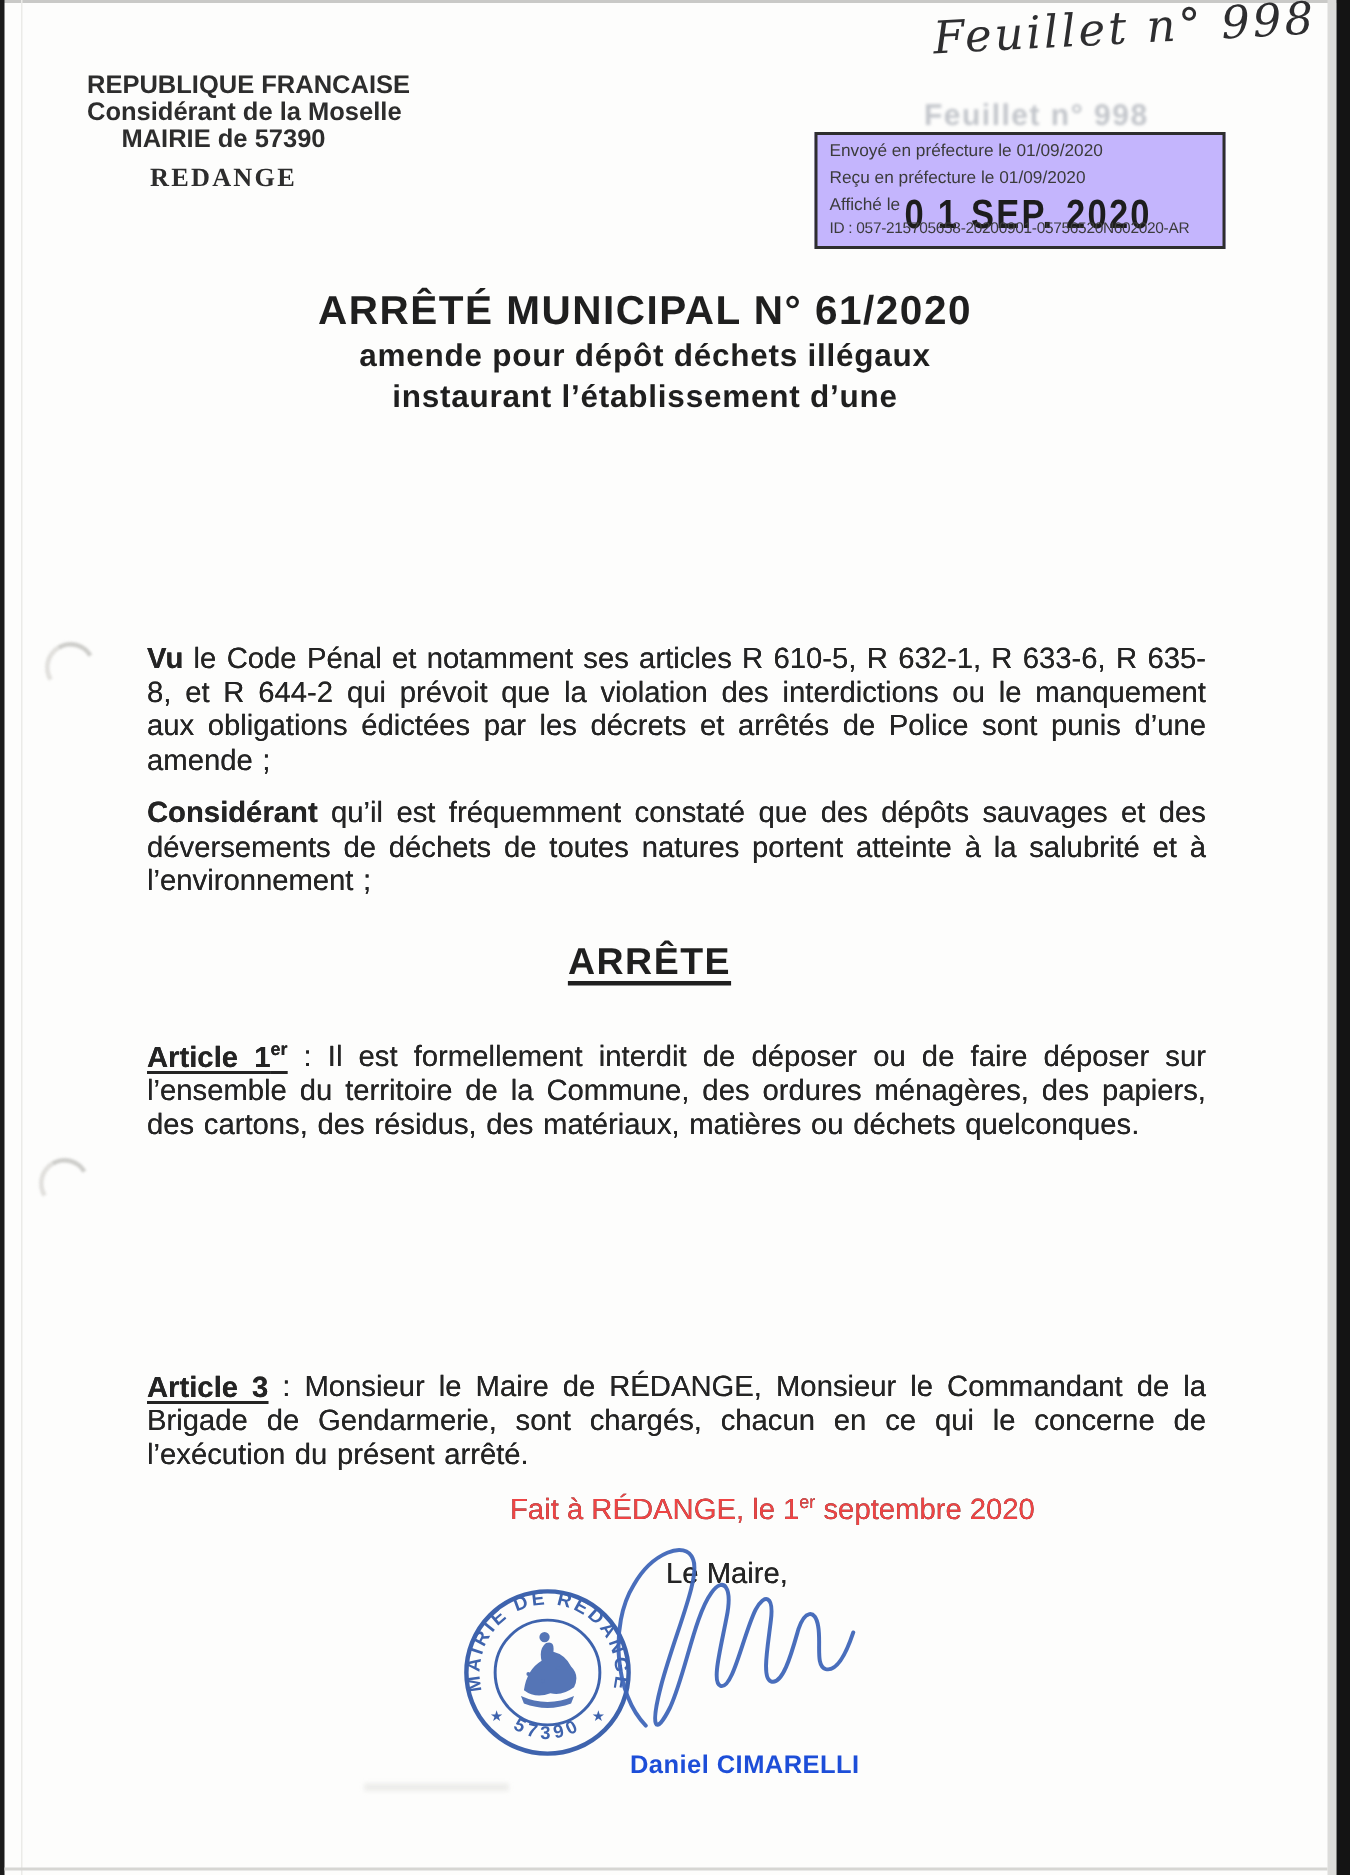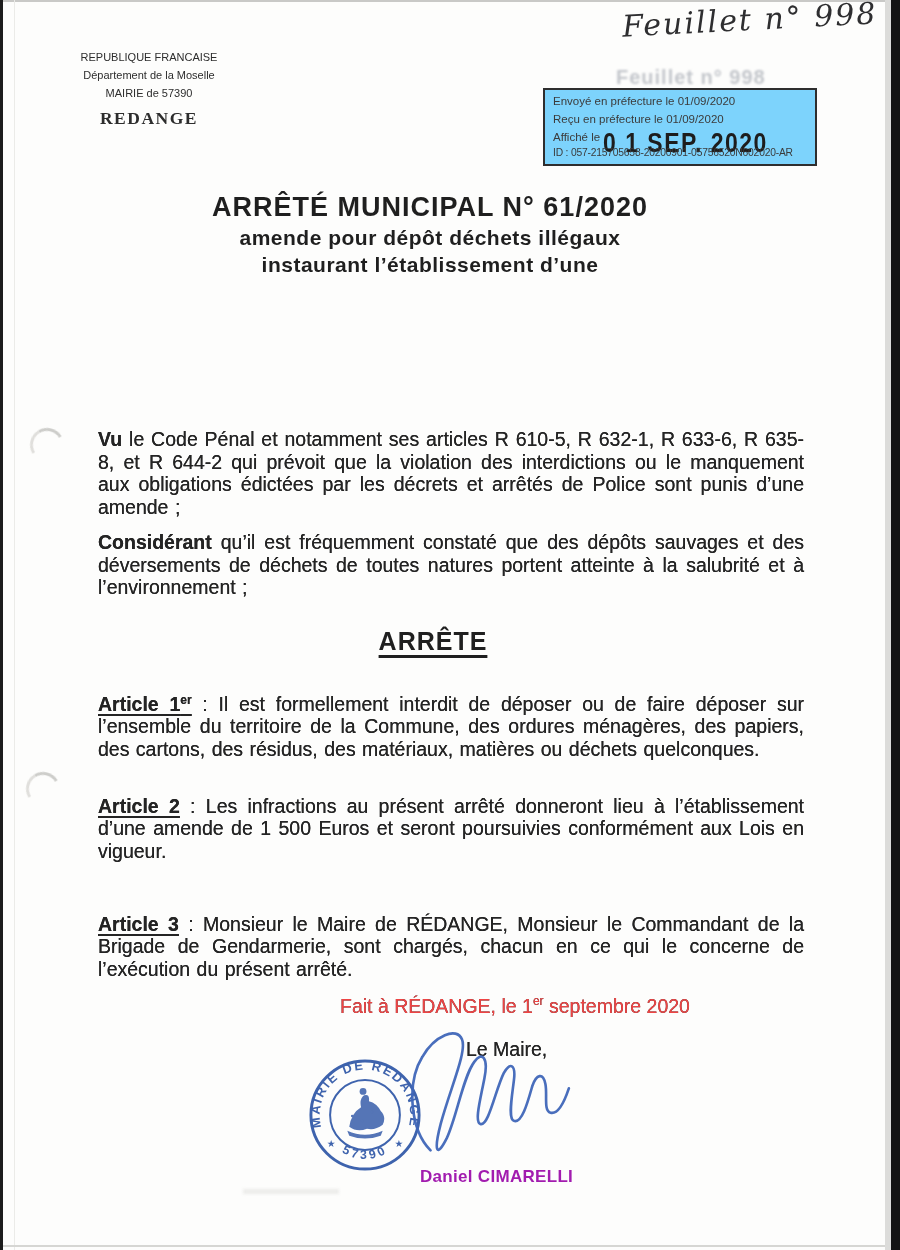--- a/index.html
+++ b/index.html
@@ -19,38 +19,38 @@
 
   .punch {
     width:28px; height:28px; border-radius:50%;
     border:3px solid transparent;
     border-top-color:#cdcdca; border-left-color:#e0dfdc;
     transform:rotate(14deg); filter:blur(0.6px);
   }
 
   
   .letterhead { left:58px; top:48px; width:182px; text-align:center; color:#2d2d2d; }
-  .lh-small { font-size:11px; font-weight:400; line-height:18px; white-space:nowrap; }
+  .lh-small { font-size:17px; font-weight:700; line-height:18px; white-space:nowrap; }
   .lh-big   { font-size:17.5px; font-weight:700; letter-spacing:1.5px; margin-top:6px;font-family:Liberation Serif, serif; }
 
   
   .handwritten {
     left:622px; top:2px; font-family:"DejaVu Serif", serif; font-style:italic;
     font-size:30px; color:#2e2e30; transform:rotate(-3deg); letter-spacing:2px;
     white-space:nowrap;
   }
   .ghost-note {
     left:616px; top:66px; font-size:20px; font-weight:700; color:#c3c6cb;
     filter:blur(1.2px); letter-spacing:1px; z-index:0; white-space:nowrap;
   }
 
   
   .stamp-box {
     left:543px; top:88px; width:270px; height:74px;
-    border:2px solid #2e2e2e; background:#7dd3fc; z-index:1;
+    border:2px solid #2e2e2e; background:#c4b5fd; z-index:1;
     color:#3b3b3b;
     text-decoration:underline;
   }
   .sb-line { position:absolute; left:8px; font-size:11.5px; white-space:nowrap; }
   .sb-l1 { top:5px; } .sb-l2 { top:23px; } .sb-l3 { top:41px; }
   .sb-id { top:57px; font-size:10.3px; letter-spacing:-0.2px; }
   .date-stamp {
     position:absolute; left:58px; top:37px; font-size:23px; font-weight:700;
     letter-spacing:1.5px; color:#1d1d1d; transform:scale(1,1.18);
     transform-origin:left top; white-space:nowrap;
@@ -74,22 +74,22 @@
   }
   .decree span { text-decoration:underline; text-decoration-thickness:2.5px; text-underline-offset:5px; }
   .article-label {
     font-weight:700; text-decoration:underline;
     text-decoration-thickness:2px; text-underline-offset:3px;
   }
   sup { font-size:12px; }
 
   
   .closing { left:340px; top:994px; font-size:19.5px; color:#ef4444; white-space:nowrap; text-shadow:0 0 0.4px #2a2a2a; }
-  .role    { left:444px; top:1038px; font-size:19.5px; color:#242424; text-shadow:0 0 0.4px #2a2a2a;margin-left:22px; }
-  .name    { left:420px; top:1167px; font-size:17px; font-weight:700; letter-spacing:0.3px; color:#a21caf; white-space:nowrap; }
+  .role    { left:444px; top:1038px; font-size:19.5px; color:#242424; text-shadow:0 0 0.4px #2a2a2a; }
+  .name    { left:420px; top:1167px; font-size:17px; font-weight:700; letter-spacing:0.3px; color:#1d4ed8; white-space:nowrap; }
 
   .seal-svg { left:306px; top:1056px; width:118px; height:118px; }
   .seal-ring { fill:none; stroke:var(--seal-blue,#3e63ad); }
   .seal-arc-text { font:700 13px "Liberation Sans", sans-serif; letter-spacing:2px; fill:var(--seal-blue,#3e63ad); }
   .seal-bottom-text { font:700 12.5px "Liberation Sans", sans-serif; letter-spacing:3px; fill:var(--seal-blue,#3e63ad); }
   .seal-star { font:10px "DejaVu Sans", sans-serif; fill:var(--seal-blue,#3e63ad); }
   .seal-emblem { fill:var(--seal-blue,#3e63ad); opacity:0.88; }
 
   .signature-svg { left:400px; top:1030px; width:178px; height:138px; z-index:2; }
   .signature-path {
@@ -109,21 +109,21 @@
   <div class="abs fold-line"></div>
   <div class="abs edge-right-gray"></div>
   <div class="abs edge-right-black"></div>
   <div class="abs edge-bottom"></div>
   <div class="abs punch" style="left:30px; top:428px;"></div>
   <div class="abs punch" style="left:26px; top:772px;"></div>
   <div class="abs smudge"></div>
 
   <div class="abs letterhead">
     <div class="lh-small">REPUBLIQUE FRANCAISE</div>
-    <div class="lh-small">Département de la Moselle</div>
+    <div class="lh-small">Considérant de la Moselle</div>
     <div class="lh-small">MAIRIE de 57390</div>
     <div class="lh-big">REDANGE</div>
   </div>
 
   <div class="abs handwritten">Feuillet n° 998</div>
   <div class="abs ghost-note">Feuillet n° 998</div>
 
   <div class="abs stamp-box">
     <div class="sb-line sb-l1">Envoyé en préfecture le 01/09/2020</div>
     <div class="sb-line sb-l2">Reçu en préfecture le 01/09/2020</div>
@@ -140,21 +140,20 @@
 
 
   <div class="abs para" style="top:428px;"><span class="lead">Vu</span><span> le Code Pénal et notamment ses articles R 610-5, R 632-1, R 633-6, R 635-8, et R 644-2 qui prévoit que la violation des interdictions ou le manquement aux obligations édictées par les décrets et arrêtés de Police sont punis d’une amende ;</span></div>
 
   <div class="abs para" style="top:531px;"><span class="lead">Considérant</span><span> qu’il est fréquemment constaté que des dépôts sauvages et des déversements de déchets de toutes natures portent atteinte à la salubrité et à l’environnement ;</span></div>
 
   <div class="abs decree"><span>ARRÊTE</span></div>
 
   <div class="abs para" style="top:688px;"><span class="article-label"><span>Article 1</span><sup>er</sup></span><span> : Il est formellement interdit de déposer ou de faire déposer sur l’ensemble du territoire de la Commune, des ordures ménagères, des papiers, des cartons, des résidus, des matériaux, matières ou déchets quelconques.</span></div>
 
-  <div class="abs para" style="top:790px;"><span class="article-label"><span>Article 2</span><sup></sup></span><span> : Les infractions au présent arrêté donneront lieu à l’établissement d’une amende de 1 500 Euros et seront poursuivies conformément aux Lois en vigueur.</span></div>
 
   <div class="abs para" style="top:908px;"><span class="article-label"><span>Article 3</span><sup></sup></span><span> : Monsieur le Maire de RÉDANGE, Monsieur le Commandant de la Brigade de Gendarmerie, sont chargés, chacun en ce qui le concerne de l’exécution du présent arrêté.</span></div>
 
   <div class="abs closing"><span>Fait à RÉDANGE, le 1</span><sup>er</sup><span> septembre 2020</span></div>
 
   <div class="abs role">Le Maire,</div>
 
   <svg class="abs seal-svg" viewBox="0 0 120 120">
     <circle class="seal-ring" cx="60" cy="60" r="55" stroke-width="3"></circle>
     <circle class="seal-ring" cx="60" cy="60" r="35.5" stroke-width="2"></circle>

